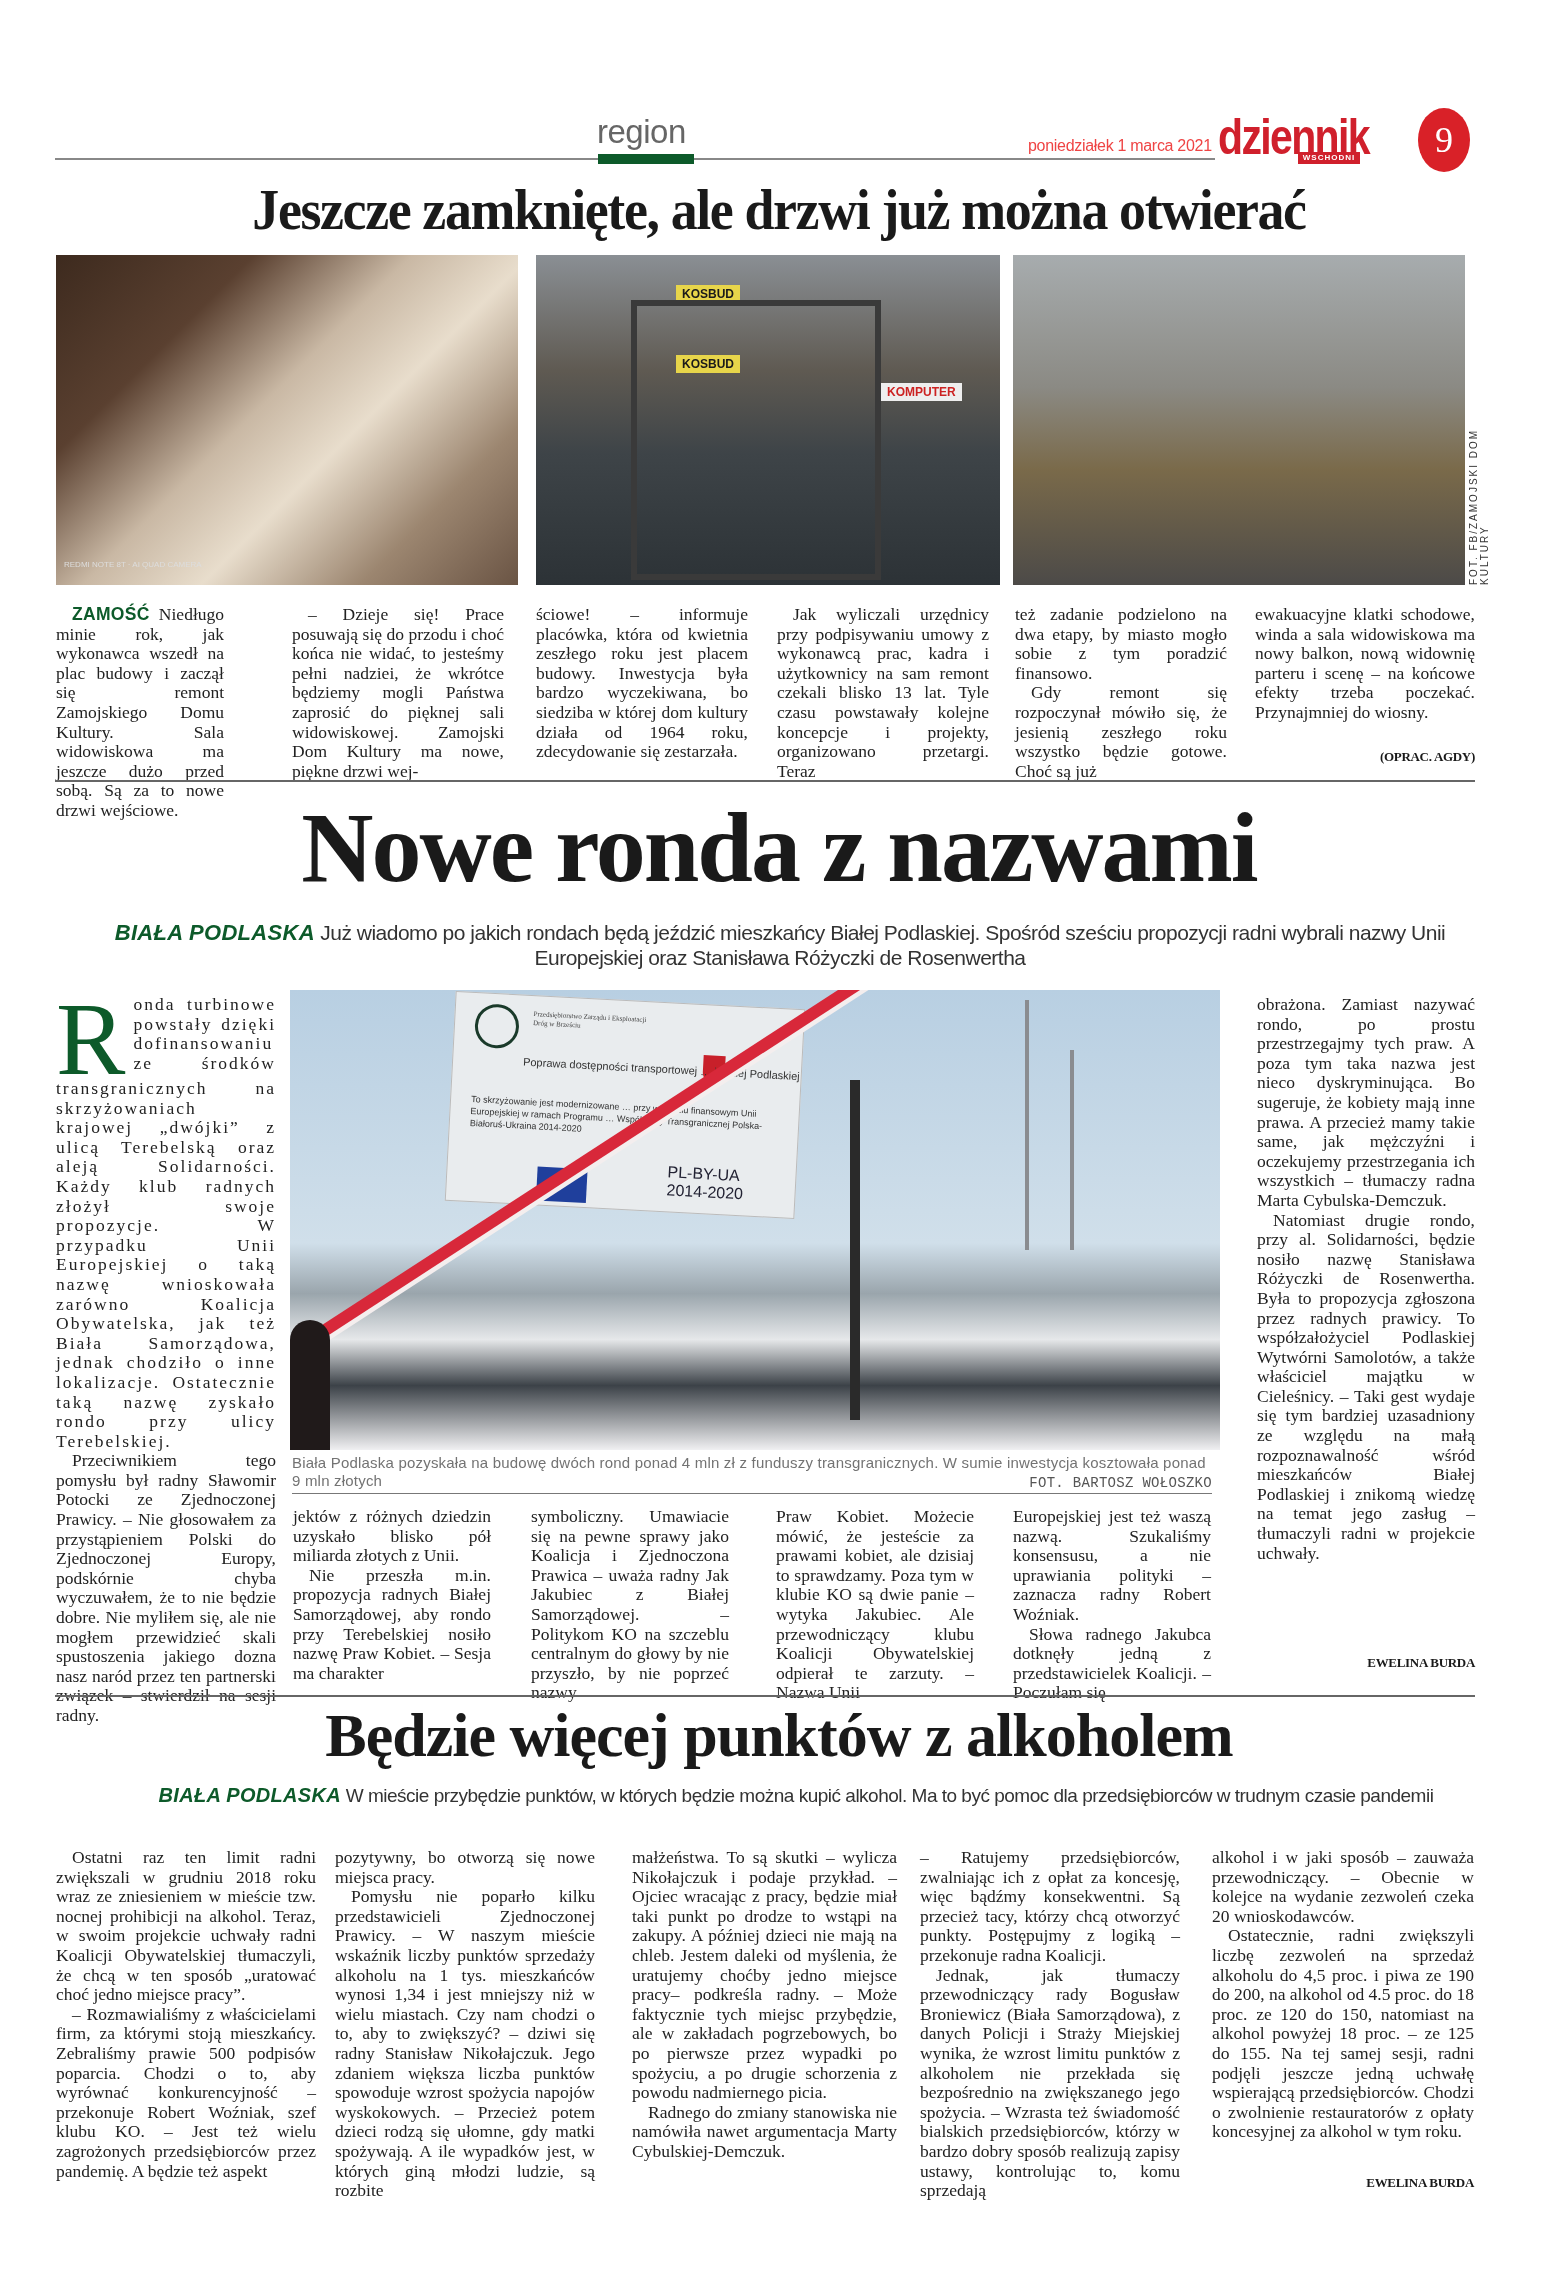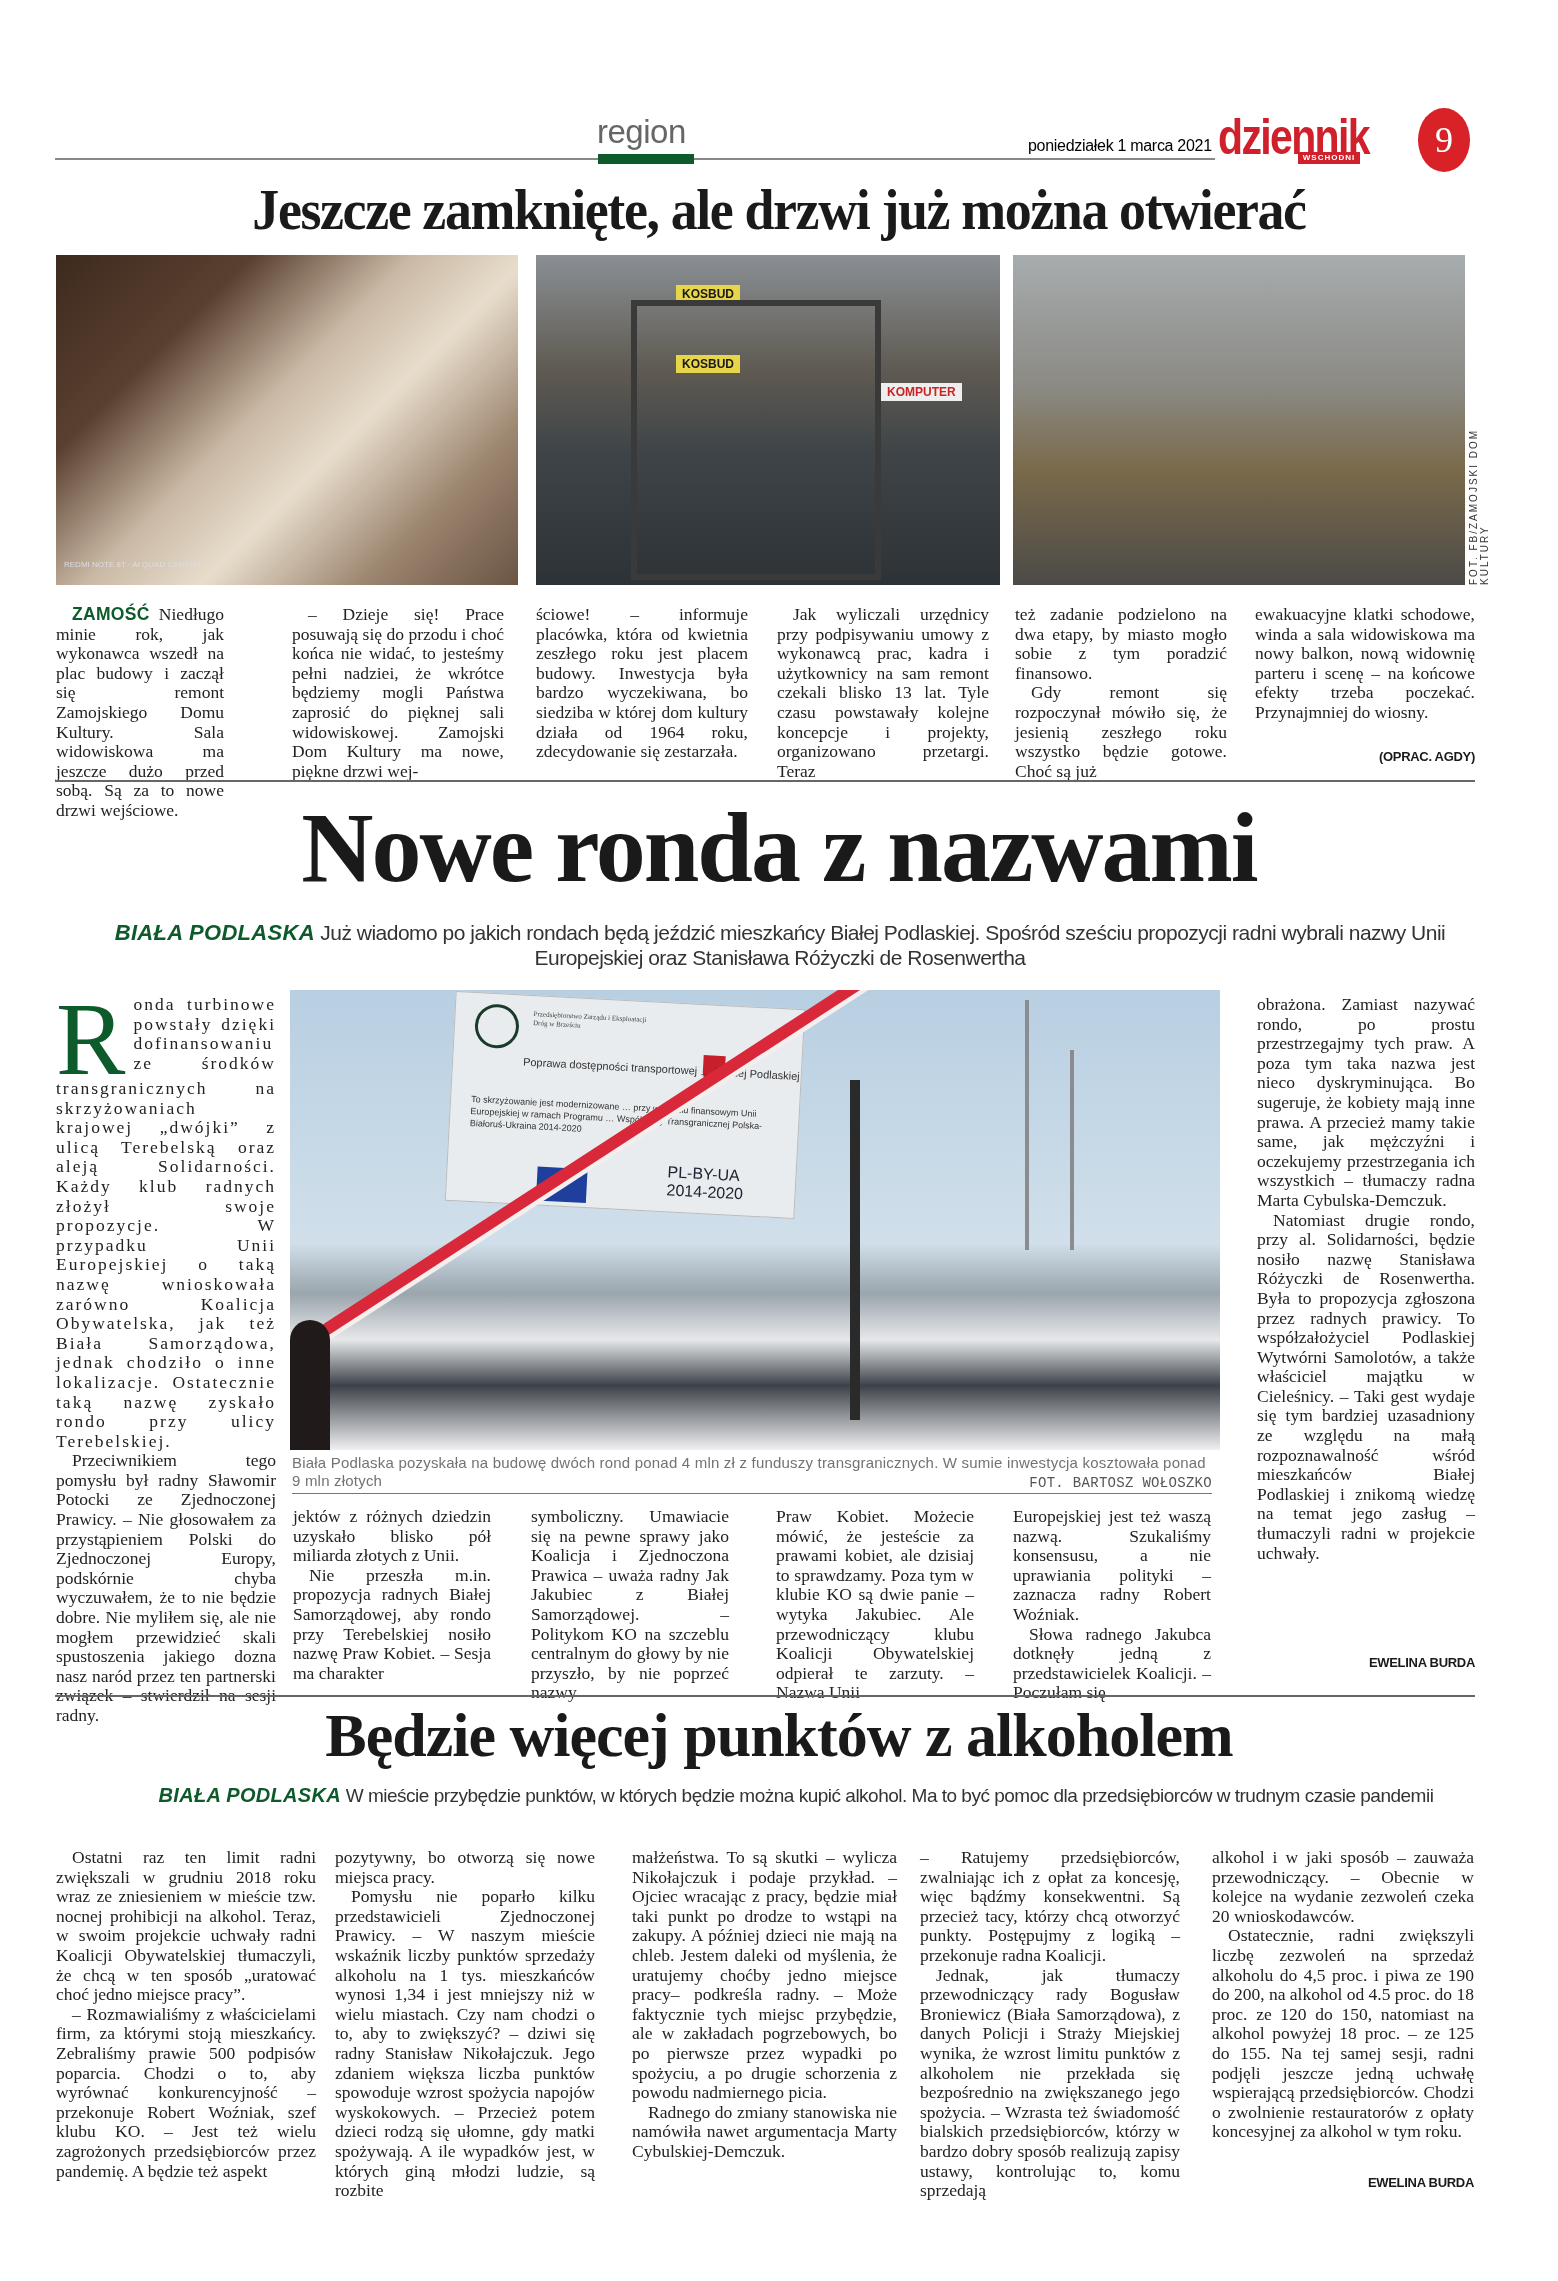--- a/index.html
+++ b/index.html
@@ -4,42 +4,42 @@
 <style>
   * { box-sizing: border-box; margin: 0; padding: 0; }
   body { width: 1558px; height: 2281px; background: #fff; position: relative; overflow: hidden; font-family: "DejaVu Serif", serif; color: #1a1a1a; }
   .abs { position: absolute; }
   .sans { font-family: "Liberation Sans", sans-serif; }
 
   
   .hdr-line { left: 55px; top: 158px; width: 1160px; height: 2px; background: #888; }
   .section-label { left: 597px; top: 113px; font-family: "Liberation Sans", sans-serif; font-size: 33px; font-weight: 300; color: #666; letter-spacing: -0.5px; }
   .section-bar { left: 598px; top: 154px; width: 96px; height: 10px; background: #0d5a2a; }
-  .date { left: 1028px; top: 137px; font-family: "Liberation Sans", sans-serif; font-size: 16px; color: #000000; letter-spacing: -0.3px; }
+  .date { left: 1028px; top: 137px; font-family: "Liberation Sans", sans-serif; font-size: 16px; color: #ef4444; letter-spacing: -0.3px; }
   .logo { left: 1218px; top: 112px; font-family: "Liberation Sans", sans-serif; font-weight: bold; font-size: 50px; color: #d0202c; letter-spacing: -2px; transform: scaleX(0.82); transform-origin: left top; line-height: 1; }
   .logo-sub { left: 1298px; top: 152px; width: 62px; height: 12px; background: #d0202c; color: #fff; font-family: "Liberation Sans", sans-serif; font-size: 8px; font-weight: bold; text-align: center; line-height: 12px; letter-spacing: 1px; }
   .page-num { left: 1418px; top: 108px; width: 52px; height: 64px; border-radius: 50%; background: #d92128; color: #fff; font-family: "Liberation Serif", serif; font-size: 36px; text-align: center; line-height: 64px; }
 
   .headline { font-family: "Liberation Serif", serif; font-weight: bold; color: #1a1a1a; text-align: center; }
   .h1 { left: 50px; top: 176px; width: 1458px; font-size: 58px; letter-spacing: -1.5px; transform: scaleX(0.93); }
   .h2 { left: 50px; top: 790px; width: 1458px; font-size: 100px; letter-spacing: -2px; }
   .h3 { left: 50px; top: 1700px; width: 1458px; font-size: 62px; letter-spacing: -1px; }
 
   .photo { overflow: hidden; }
   .ph1 { left: 56px; top: 255px; width: 462px; height: 330px; background: linear-gradient(135deg,#3d2a1e 0%,#5a4030 25%,#c9b8a4 45%,#e8ddcc 60%,#9c8670 80%,#6a5444 100%); }
   .ph2 { left: 536px; top: 255px; width: 464px; height: 330px; background: linear-gradient(180deg,#8a8f94 0%,#5f5a52 35%,#3e4448 60%,#2c3236 100%); }
   .ph3 { left: 1013px; top: 255px; width: 452px; height: 330px; background: linear-gradient(180deg,#a7acae 0%,#8b8a84 40%,#7a6a4a 65%,#4c4a48 100%); }
   .ph-credit { font-family: "Liberation Sans", sans-serif; font-size: 10px; color: #333; letter-spacing: 2px; writing-mode: vertical-rl; transform: rotate(180deg); }
   .ph-stamp { font-family: "Liberation Sans", sans-serif; font-size: 8px; color: #ddd; }
 
   .col { font-family: "Liberation Serif", serif; font-size: 17.5px; line-height: 19.6px; text-align: justify; hyphens: manual; color: #222; }
   .col p { text-indent: 16px; }
   .col p.noind { text-indent: 0; }
   .lead-tag { font-family: "Liberation Sans", sans-serif; font-weight: bold; color: #0d5a2a; letter-spacing: 0.3px; }
-  .byline { font-family: Liberation Sans, sans-serif; font-weight: bold; font-size: 13px; text-align: right; letter-spacing: -0.3px; }
+  .byline { font-family: Liberation Serif, serif; font-weight: bold; font-size: 13px; text-align: right; letter-spacing: -0.3px; }
 
   .rule { height: 2px; background: #666; }
   .lead { font-family: "Liberation Sans", sans-serif; font-size: 21px; color: #333; text-align: center; line-height: 25px; letter-spacing: -0.5px; }
   .lead .lead-tag { font-size: 22px; font-style: italic; }
 
   .main-photo { left: 290px; top: 990px; width: 930px; height: 460px; background: linear-gradient(180deg,#b8cfe2 0%,#d0dfea 55%,#9aa5ac 66%,#e6e8ea 76%,#3c4248 86%,#f0f0f2 100%); overflow: hidden; }
   .sign { left: 160px; top: 10px; width: 350px; height: 210px; background: #e9ecee; border: 1px solid #bbb; transform: rotate(3deg); }
   .sign-title { position: absolute; left: 70px; top: 60px; font-family: "Liberation Sans", sans-serif; font-size: 11px; color: #333; }
   .sign-text { position: absolute; left: 20px; top: 100px; width: 320px; font-family: "Liberation Sans", sans-serif; font-size: 9px; color: #333; line-height: 12px; }
   .sign-code { position: absolute; left: 220px; top: 160px; font-family: "Liberation Sans", sans-serif; font-size: 16px; color: #223; line-height: 18px; }

